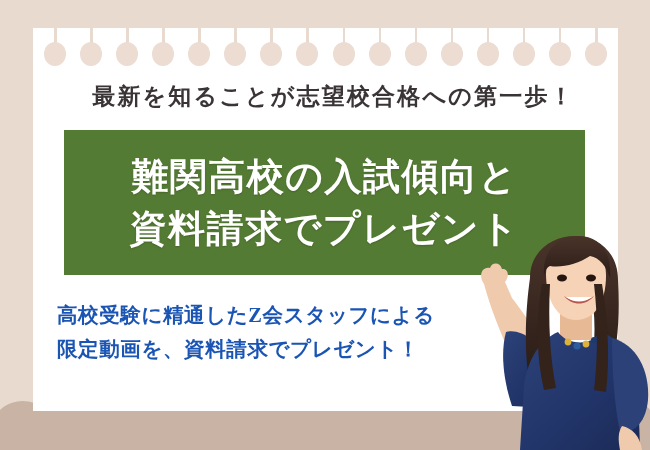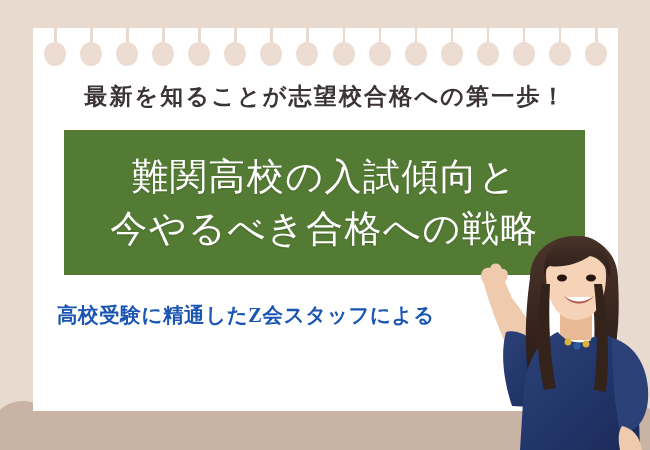--- a/index.html
+++ b/index.html
@@ -67,21 +67,21 @@
     top: 14px;
     width: 22px;
     height: 24px;
     border-radius: 50%;
     background: #ecdcd2;
   }
 
   
   .headline {
     position: absolute;
-    left: 0;
+    left: 8px;
     top: 53px;
     width: 585px;
     text-align: center;
     font-size: 23px;
     font-weight: 700;
     letter-spacing: 2.2px;
     color: #3a3436;
     white-space: nowrap;
   }
 
@@ -94,21 +94,21 @@
     height: 145px;
     background: #547b33;
     display: flex;
     flex-direction: column;
     align-items: center;
     justify-content: center;
   }
   .green-line {
     color: #ffffff;
     font-size: 37px;
-    font-weight: 400;
+    font-weight: 700;
     letter-spacing: 1.5px;
     line-height: 1.38;
     white-space: nowrap;
     text-shadow: 0 1px 2px rgba(0,0,0,0.18);
   }
 
   
   .subcopy {
     position: absolute;
     left: 24px;
@@ -228,25 +228,26 @@
         <div class="dot-unit" style="left: 548px;">
           <div class="dot-stem" style="background: rgb(233, 218, 208);"></div>
           <div class="dot-ball" style="background: rgb(236, 220, 210);"></div>
         </div>
       </div>
 
     <div class="headline">最新を知ることが志望校合格への第一歩！</div>
 
     <div class="green-box">
       <div class="green-line">難関高校の入試傾向と</div>
-      <div class="green-line">今やるべき合格への戦略</div>
+      <div class="green-line">資料請求でプレゼント</div>
     </div>
 
     <div class="subcopy">
       <div class="sub-line">高校受験に精通したZ会スタッフによる</div>
+      <div class="sub-line">限定動画を、資料請求でプレゼント！</div>
     </div>
 
   </div>
 
   <svg class="presenter" viewBox="0 0 188 214" aria-hidden="true">
     <defs>
       <clipPath id="bodyClip">
         <rect x="0" y="0" width="188" height="214"></rect>
       </clipPath>
       <linearGradient id="dressGrad" x1="0" y1="0" x2="1" y2="1">

